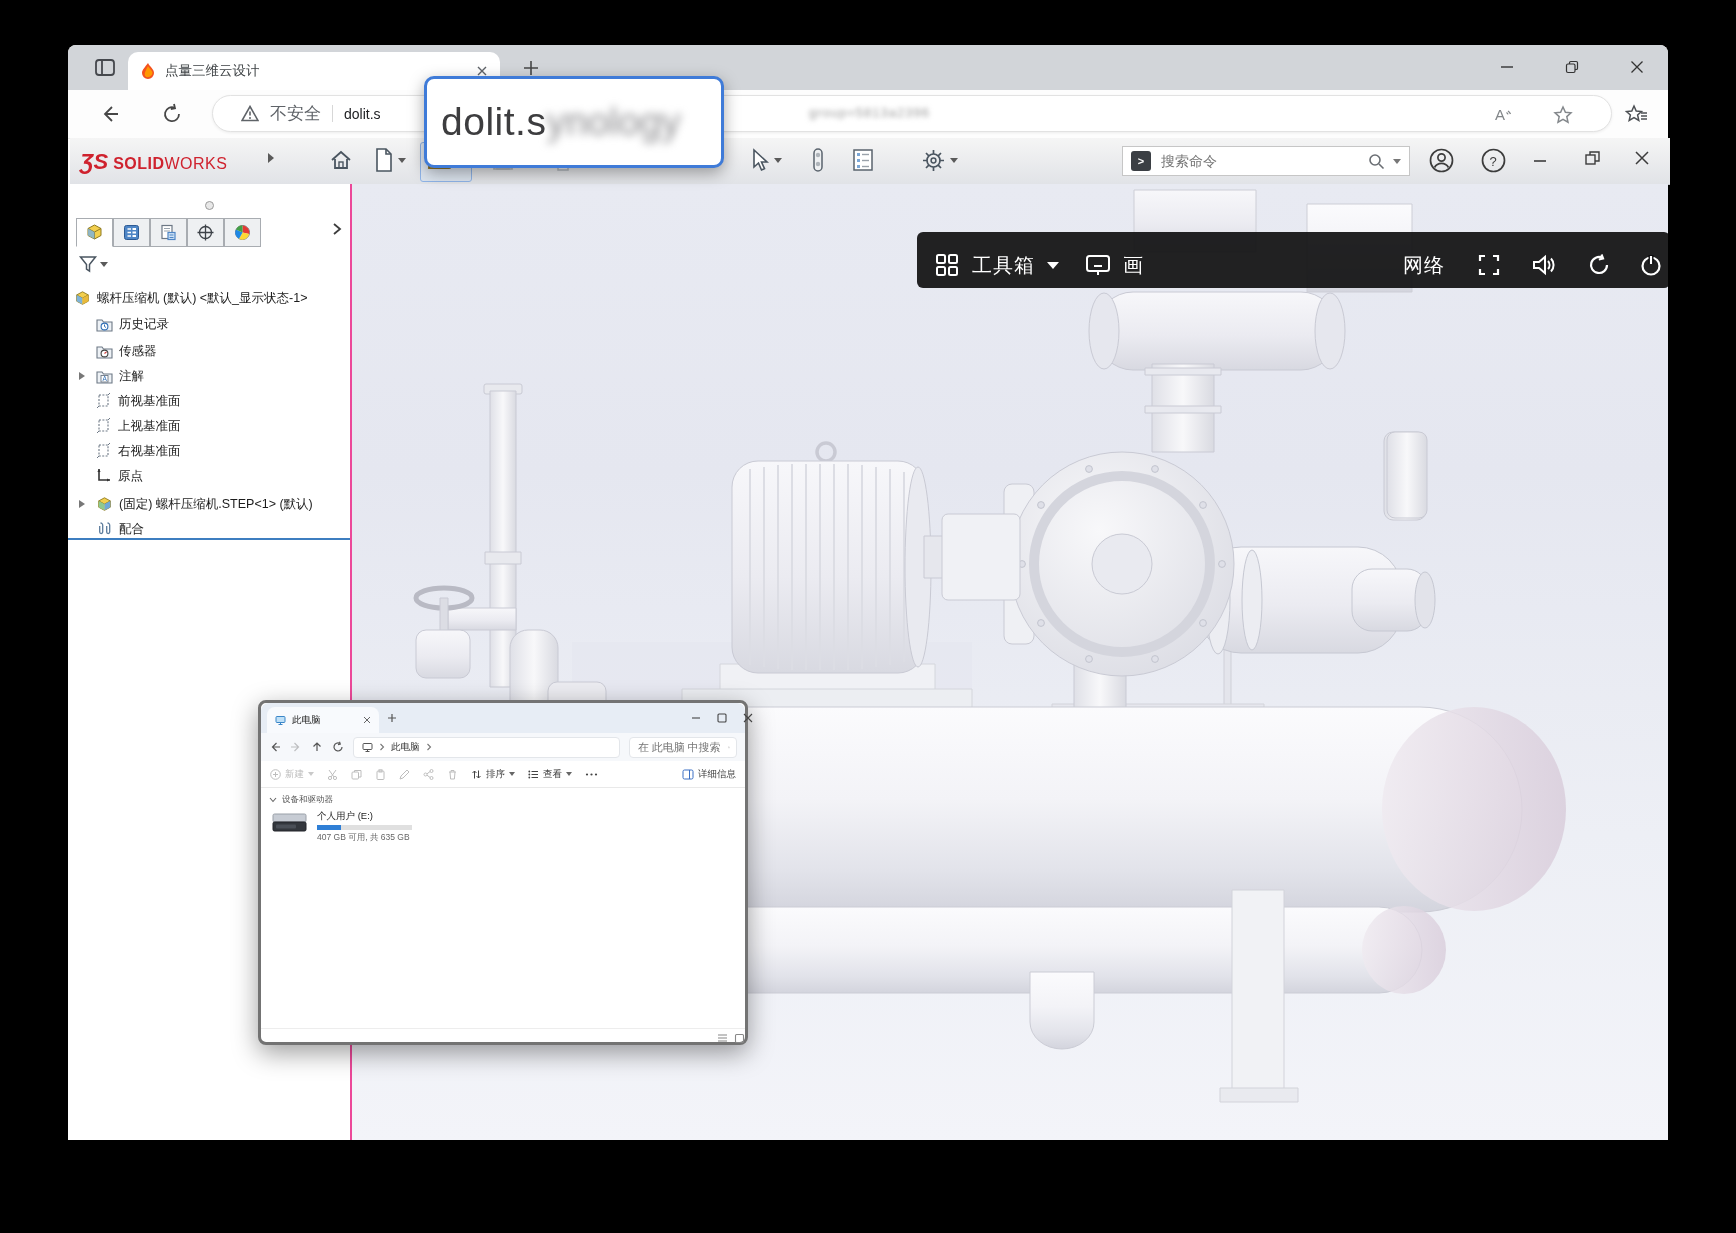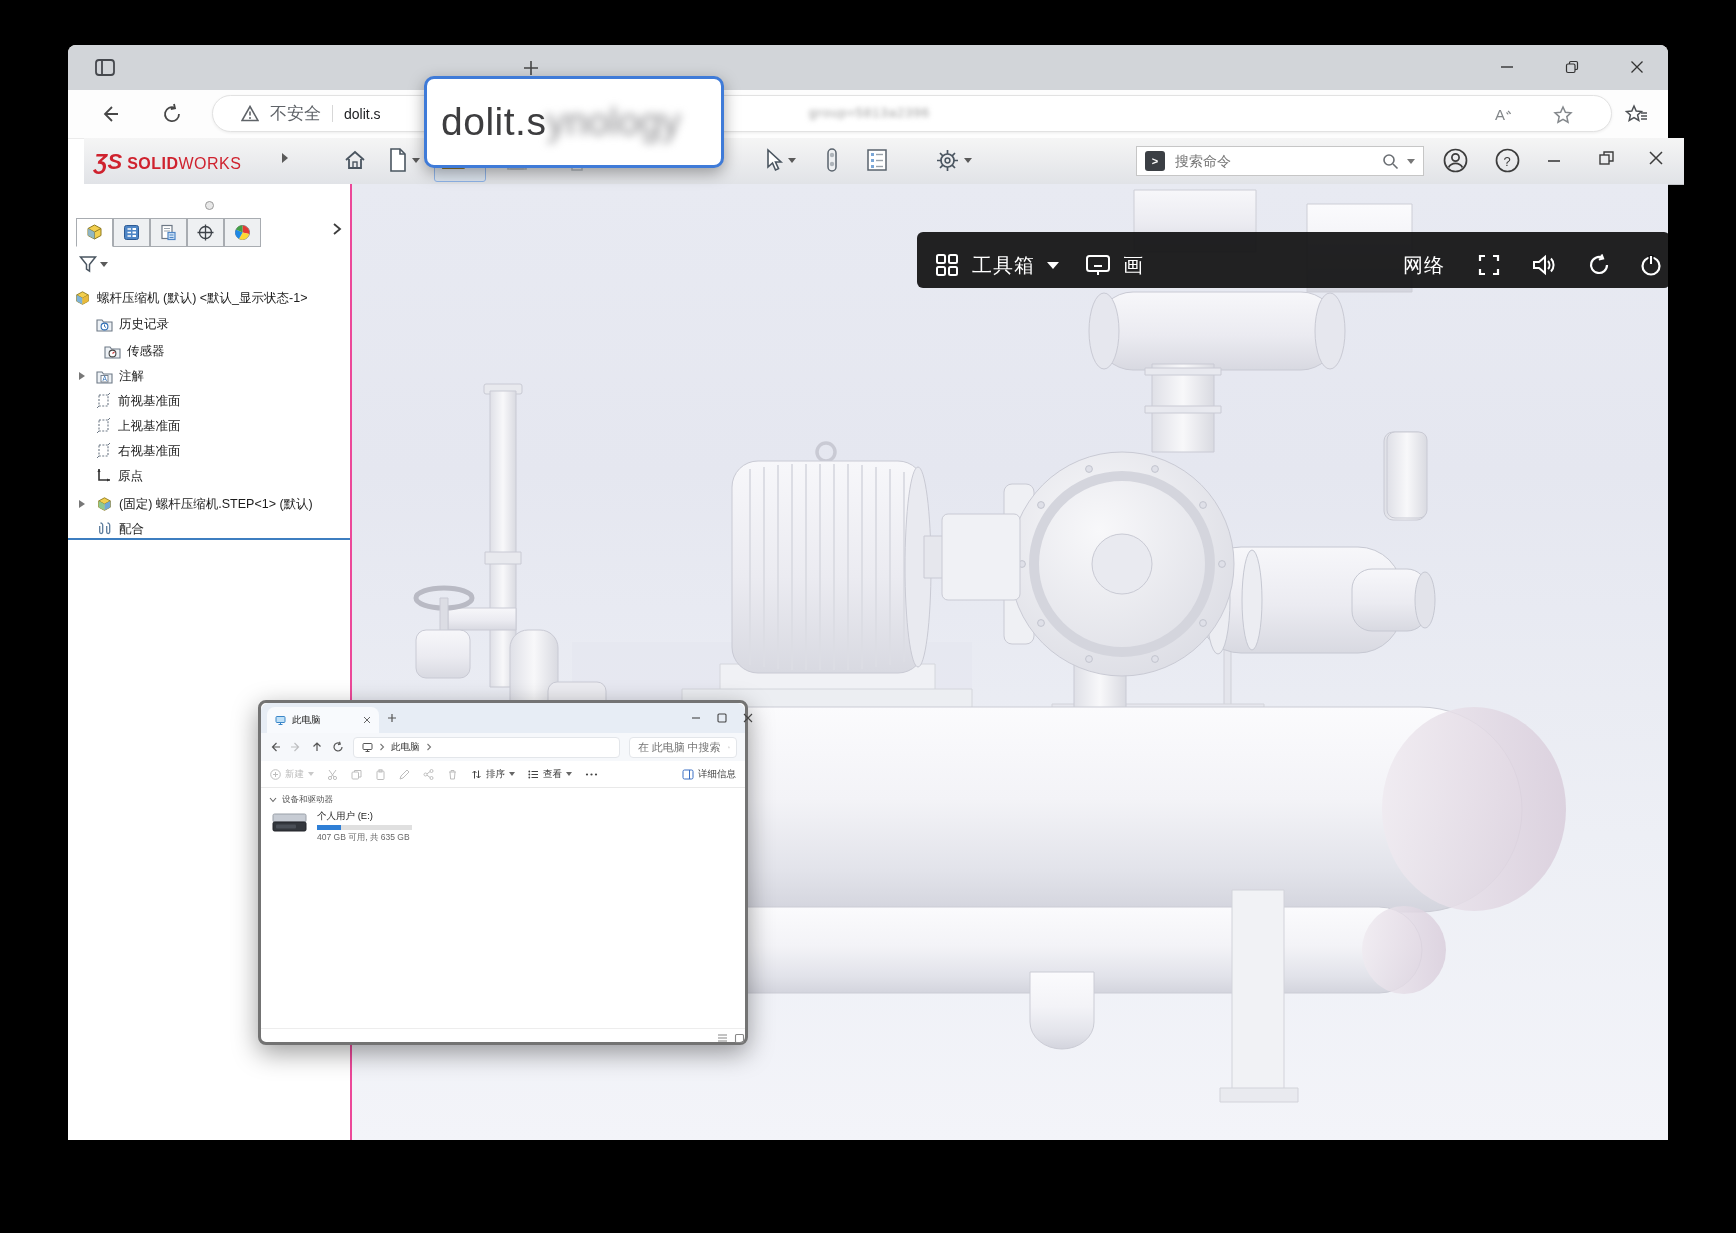--- a/index.html
+++ b/index.html
@@ -20,21 +20,21 @@
   .addr{position:absolute;left:0;top:45px;width:100%;height:48px;background:#fdfdfd;border-bottom:1px solid #ebebeb}
   .navic{position:absolute;top:12px;width:24px;height:24px}
   .pill{position:absolute;left:144px;top:5px;width:1400px;height:37px;border:1px solid #e2e2e2;border-radius:19px;
         background:#fff;box-shadow:0 1px 3px rgba(0,0,0,.07);display:flex;align-items:center;padding:0 14px 0 28px;box-sizing:border-box;gap:11px}
   .sec{font-size:17px;color:#5f6368;white-space:nowrap}
   .pdiv{width:1px;height:17px;background:#d7d7d7}
   .urltxt{font-size:14px;color:#202124;white-space:nowrap}
   .urlblur{position:absolute;left:596px;top:9px;font-size:13px;color:#9a9a9a;filter:blur(2.5px);white-space:nowrap;letter-spacing:1px}
   .pillic{position:absolute;top:7px;width:24px;height:24px}
   
-  .swrow{position:absolute;left:16px;top:93px;width:100%;height:46px;background:linear-gradient(#f5f5f5,#e1e3e7);border-bottom:1px solid #c3c5c9}
+  .swrow{position:absolute;left:2px;top:93px;width:100%;height:46px;background:linear-gradient(#f5f5f5,#e1e3e7);border-bottom:1px solid #c3c5c9}
   .swlogo{position:absolute;left:10px;top:11px;display:flex;align-items:baseline;color:#cf222e;white-space:nowrap}
   .swlogo .p{font-size:22px;font-weight:bold;font-style:italic;margin-right:5px}
   .swlogo .b{font-size:16px;font-weight:bold;letter-spacing:.5px}
   .swlogo .l{font-size:16px;font-weight:normal;letter-spacing:.5px}
   .swic{position:absolute;top:9px;width:28px;height:28px}
   .dis{opacity:.33}
   .car{width:0;height:0;border-left:4px solid transparent;border-right:4px solid transparent;border-top:5px solid #5a5a5a;position:absolute;top:20px}
   .openbox{position:absolute;left:350px;top:4px;width:50px;height:38px;border:1px solid #8fb4e8;background:rgba(205,226,250,.35);border-radius:3px}
   .swsearch{position:absolute;left:1052px;top:8px;width:288px;height:30px;background:#fff;border:1px solid #c6c6c6;display:flex;align-items:center;padding:0 8px;box-sizing:border-box;gap:8px}
   .swsearch input{border:none;outline:none;flex:1;font-size:14px;color:#444;font-family:inherit;background:transparent}
@@ -96,20 +96,31 @@
 
 <div class="bw">
 
   <div class="tabstrip">
     <div class="wsbtn">
       <svg width="26" height="26" viewBox="0 0 26 26">
           <rect x="4" y="5" width="18" height="15" rx="3" fill="none" stroke="#45484d" stroke-width="1.8"></rect>
           <line x1="10" y1="5" x2="10" y2="20" stroke="#45484d" stroke-width="1.8"></line>
         </svg>
     </div>
+    <div class="tab">
+      <svg width="16" height="18" viewBox="0 0 16 18">
+        <path d="M8 1 C10 5 14 7 14 11 A6 6 0 0 1 2 11 C2 8 5 5 8 1 Z" fill="#f4511e"></path>
+        <path d="M8 4 C9.5 7 12.5 8.5 12.5 11 A4.5 4.5 0 0 1 5 14 C4 11 6 8 8 4 Z" fill="#ff9800"></path>
+        <path d="M4.5 13 A3.5 3.5 0 0 0 9 15.5 C7 16 5 15 4.5 13 Z" fill="#1e88e5"></path>
+      </svg>
+      <span class="tabtitle">点量三维云设计</span>
+      <svg width="12" height="12" viewBox="0 0 12 12">
+          <path d="M2 2 L10 10 M10 2 L2 10" stroke="#5f6368" stroke-width="1.4"></path>
+        </svg>
+    </div>
     <div class="newtab">
       <svg width="22" height="22" viewBox="0 0 22 22">
           <path d="M11 4 V18 M4 11 H18" stroke="#474747" stroke-width="1.6"></path>
         </svg>
     </div>
     <div class="wc" style="left:1423px">
         <svg width="14" height="14" viewBox="0 0 14 14">
           <line x1="1" y1="7" x2="13" y2="7" stroke="#333" stroke-width="1.4"></line>
         </svg>
       </div>
@@ -374,21 +385,21 @@
         <span>螺杆压缩机 (默认) &lt;默认_显示状态-1&gt;</span>
       </div>
       <div class="trow" style="top:129px;padding-left:28px">
         <svg width="17" height="15" viewBox="0 0 17 15">
             <path d="M1 3 H6 L7.5 5 H16 V14 H1 Z" fill="#eef2f6" stroke="#6d7885" stroke-width="1.1"></path>
             <circle cx="8.5" cy="9.5" r="3.4" fill="#fff" stroke="#2e6db4" stroke-width="1.1"></circle>
             <path d="M8.5 7.5 V9.5 L10 10.5" stroke="#2e6db4" stroke-width="1" fill="none"></path>
           </svg>
         <span>历史记录</span>
       </div>
-      <div class="trow" style="top:156px;padding-left:36px">
+      <div class="trow" style="top:156px;padding-left:28px">
         <svg width="17" height="15" viewBox="0 0 17 15">
             <path d="M1 3 H6 L7.5 5 H16 V14 H1 Z" fill="#eef2f6" stroke="#6d7885" stroke-width="1.1"></path>
             <circle cx="8.5" cy="9.5" r="3.4" fill="#fff" stroke="#444" stroke-width="1.1"></circle>
             <path d="M8.5 9.5 L10.5 7.8" stroke="#c33" stroke-width="1.1"></path>
           </svg>
         <span>传感器</span>
       </div>
       <div class="trow" style="top:181px;padding-left:28px">
         <span class="texp" style="top:7px"></span>
         <svg width="17" height="15" viewBox="0 0 17 15">

